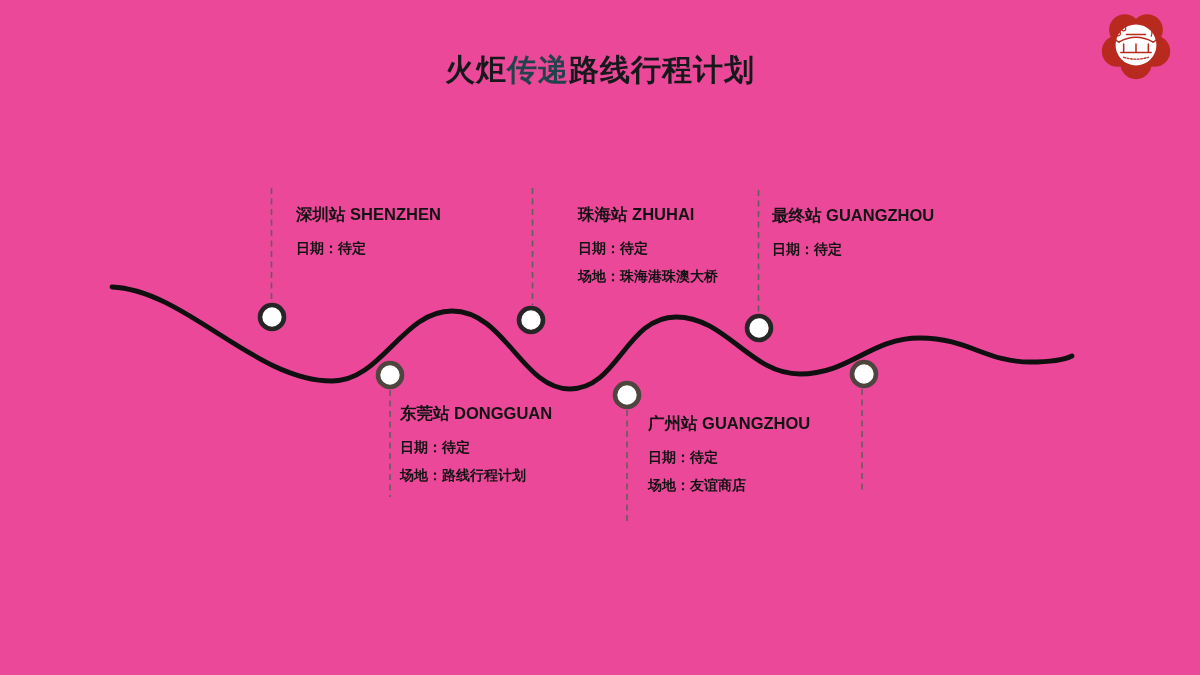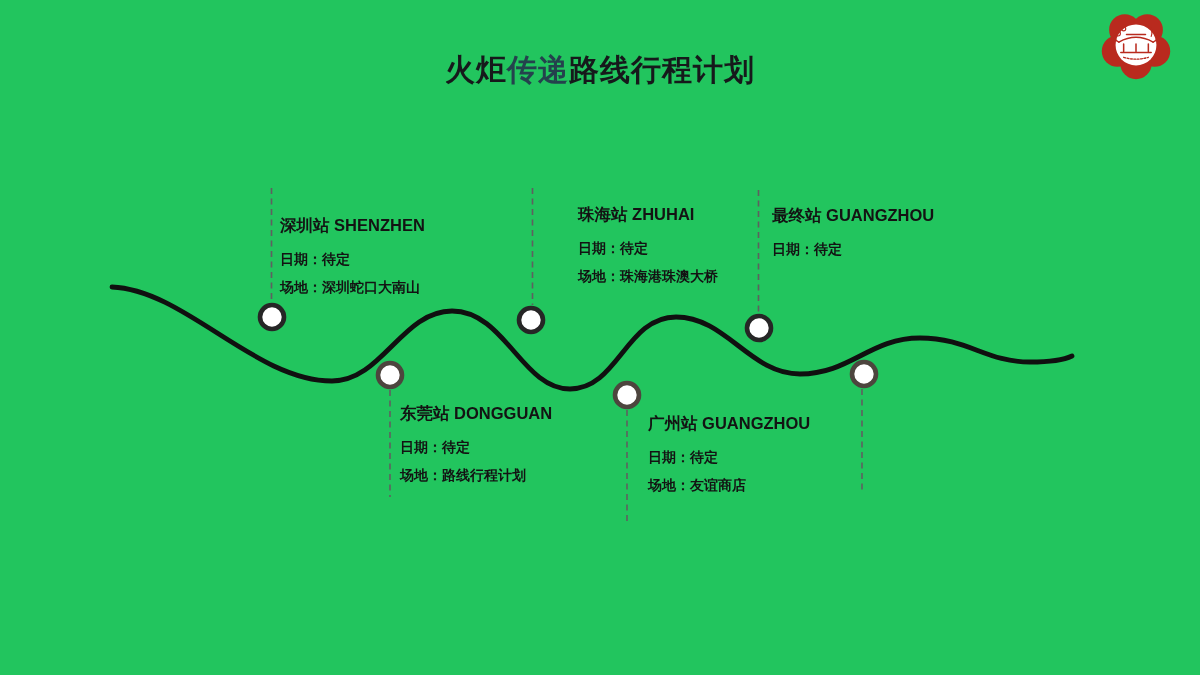--- a/index.html
+++ b/index.html
@@ -1,42 +1,42 @@
 <!DOCTYPE html>
 <html><head>
 <meta charset="utf-8">
 <style>
   html,body{margin:0;padding:0;}
   body{
     width:1200px;height:675px;overflow:hidden;background:#ffffff;
     font-family:"Liberation Sans","DejaVu Sans",sans-serif;
     position:relative;
   }
-  .slide{position:absolute;inset:0;background:#22c55e;}
+  .slide{position:absolute;inset:0;background:#ec4899;}
 
   
   .title{
     position:absolute;top:50px;left:0;width:100%;
     text-align:center;font-size:30px;font-weight:700;
     letter-spacing:1px;color:#16191b;
   }
 
   
   .logo{position:absolute;top:6px;right:26px;width:76px;height:76px;}
 
   
   .route-svg{position:absolute;left:0;top:0;width:1200px;height:675px;}
 
   
   .station{
     position:absolute;color:#131313;white-space:nowrap;
   }
   .st-name{font-size:16.5px;font-weight:700;line-height:22px;margin-bottom:13px;}
   .st-line{font-size:14px;font-weight:700;line-height:21px;margin-bottom:7px;}
-  .st1{left:280px;top:203px;margin-top:11px;}
+  .st1{left:296px;top:203px;}
   .st2{left:400px;top:402px;}
   .st3{left:550px;top:203px;margin-left:28px;}
   .st4{left:648px;top:412px;}
   .st5{left:772px;top:204px;}
 </style>
 </head>
 <body>
 
 <div class="slide">
 
@@ -96,21 +96,20 @@
       <circle cx="531" cy="320" r="12" stroke="#262626" style="stroke: rgb(38, 38, 38);"></circle>
       <circle cx="627" cy="395" r="12" stroke="#4d453e" style="stroke: rgb(77, 69, 62);"></circle>
       <circle cx="759" cy="328" r="12" stroke="#262626" style="stroke: rgb(38, 38, 38);"></circle>
       <circle cx="864" cy="374" r="12" stroke="#4d453e" style="stroke: rgb(77, 69, 62);"></circle>
     </g>
   </svg>
 
   <div class="station st1">
     <div class="st-name">深圳站 SHENZHEN</div>
     <div class="st-line">日期：待定</div>
-    <div class="st-line">场地：深圳蛇口大南山</div>
   </div>
 
   <div class="station st2">
     <div class="st-name">东莞站 DONGGUAN</div>
     <div class="st-line">日期：待定</div>
     <div class="st-line">场地：路线行程计划</div>
   </div>
 
   <div class="station st3">
     <div class="st-name">珠海站 ZHUHAI</div>

